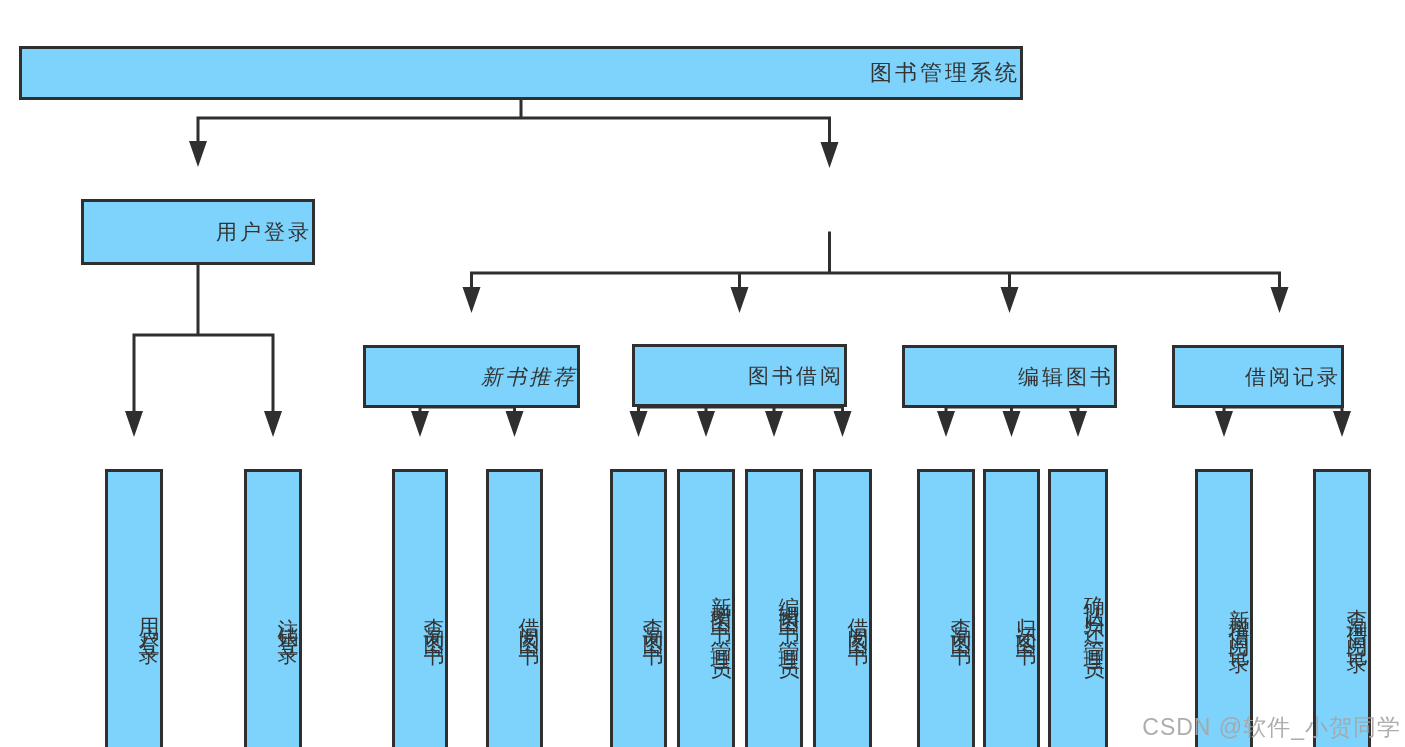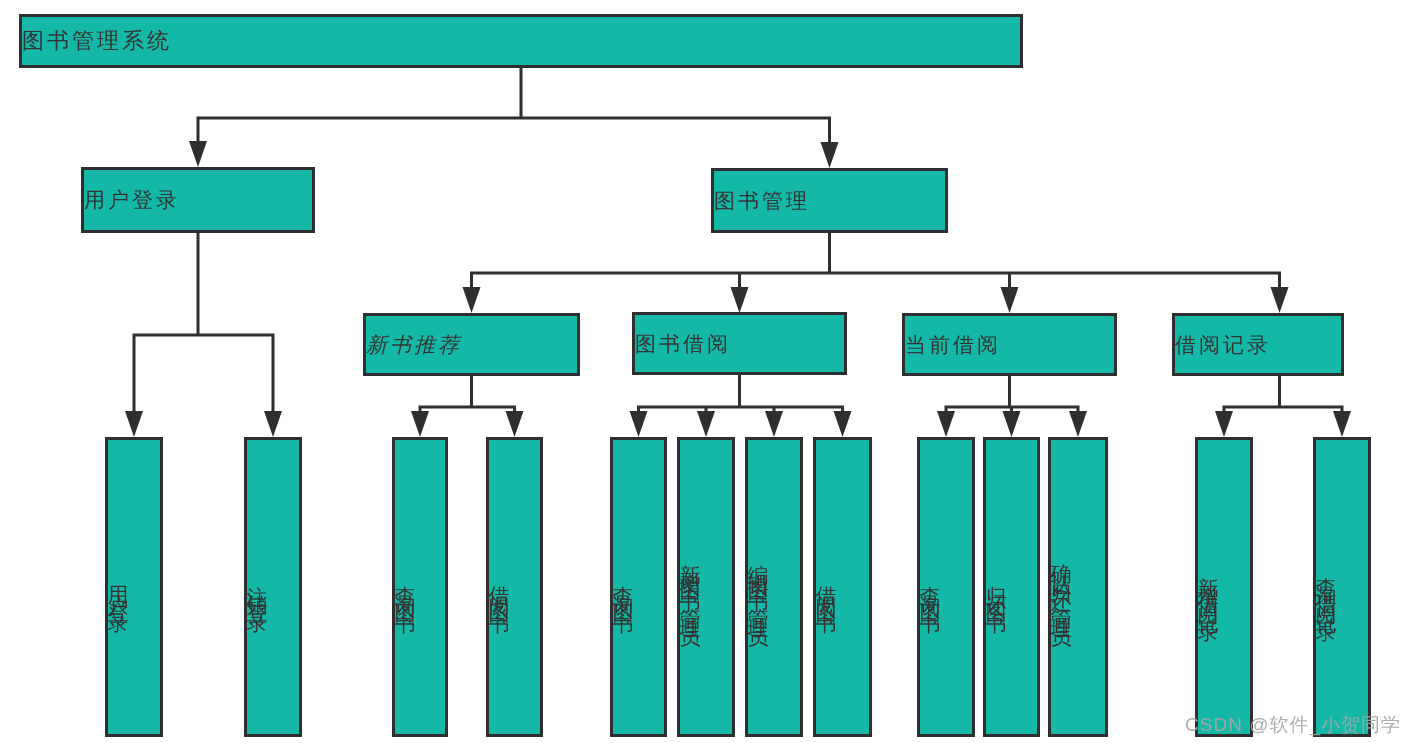--- a/index.html
+++ b/index.html
@@ -19,26 +19,27 @@
     position: absolute;
     left: 0; top: 0;
     width: 1405px;
     height: 747px;
     z-index: 1;
   }
   .node {
     position: absolute;
     box-sizing: border-box;
     border: 3px solid #2f2f2f;
-    background: #14b8a6;
+    background: #7dd3fc;
     display: flex;
     align-items: center;
-    justify-content: flex-start;
+    justify-content: flex-end;
     color: #333333;
     z-index: 2;
+    margin-top: 32px;
   }
   .node.horizontal {
     font-size: 21px;
     letter-spacing: 3px;
     white-space: nowrap;
   }
   .node.root {
     font-size: 22px;
   }
   .node.vertical {
@@ -48,21 +49,21 @@
     writing-mode: vertical-rl;
     text-orientation: mixed;
     letter-spacing: 9px;
     line-height: 1;
     white-space: nowrap;
   }
   #watermark {
     position: absolute;
     top: 712px;
     right: 4px;
-    font-size: 19px;
+    font-size: 23px;
     letter-spacing: 1px;
     color: rgba(166, 166, 166, 0.92);
     z-index: 3;
     white-space: nowrap;
   }
 </style>
 </head>
 <body>
 
 <div id="canvas">
@@ -72,37 +73,34 @@
         <path d="M 198 167 L 189 141 L 207 141 Z M 829.5 168 L 820.5 142 L 838.5 142 Z M 134 437 L 125 411 L 143 411 Z M 273 437 L 264 411 L 282 411 Z M 471.5 313 L 462.5 287 L 480.5 287 Z M 739.5 313 L 730.5 287 L 748.5 287 Z M 1009.5 313 L 1000.5 287 L 1018.5 287 Z M 1279.5 313 L 1270.5 287 L 1288.5 287 Z M 420 437 L 411 411 L 429 411 Z M 514.5 437 L 505.5 411 L 523.5 411 Z M 638.5 437 L 629.5 411 L 647.5 411 Z M 706 437 L 697 411 L 715 411 Z M 774 437 L 765 411 L 783 411 Z M 842.5 437 L 833.5 411 L 851.5 411 Z M 946 437 L 937 411 L 955 411 Z M 1011.5 437 L 1002.5 411 L 1020.5 411 Z M 1078 437 L 1069 411 L 1087 411 Z M 1224 437 L 1215 411 L 1233 411 Z M 1342 437 L 1333 411 L 1351 411 Z" fill="#2f2f2f" stroke="none"></path>
       </g>
     </svg>
 
   <div class="node horizontal root" style="left: 19px; top: 14px; width: 1004px; height: 54px;">
       <span>图书管理系统</span>
     </div>
     <div class="node horizontal" style="left: 81px; top: 167px; width: 234px; height: 66px;">
       <span>用户登录</span>
     </div>
-    <div class="node horizontal" style="left: 711px; top: 168px; width: 237px; height: 65px;">
-      <span>图书管理</span>
-    </div>
     <div class="node vertical" style="left: 105px; top: 437px; width: 58px; height: 300px;">
       <span class="vtext">用户登录</span>
     </div>
     <div class="node vertical" style="left: 244px; top: 437px; width: 58px; height: 300px;">
       <span class="vtext">注销登录</span>
     </div>
     <div class="node horizontal" style="left: 363px; top: 313px; width: 217px; height: 63px; font-style: italic;">
       <span>新书推荐</span>
     </div>
     <div class="node horizontal" style="left: 632px; top: 312px; width: 215px; height: 63px;">
       <span>图书借阅</span>
     </div>
     <div class="node horizontal" style="left: 902px; top: 313px; width: 215px; height: 63px;">
-      <span>当前借阅</span>
+      <span>编辑图书</span>
     </div>
     <div class="node horizontal" style="left: 1172px; top: 313px; width: 172px; height: 63px;">
       <span>借阅记录</span>
     </div>
     <div class="node vertical" style="left: 392px; top: 437px; width: 56px; height: 300px;">
       <span class="vtext">查询图书</span>
     </div>
     <div class="node vertical" style="left: 486px; top: 437px; width: 57px; height: 300px;">
       <span class="vtext">借阅图书</span>
     </div>

